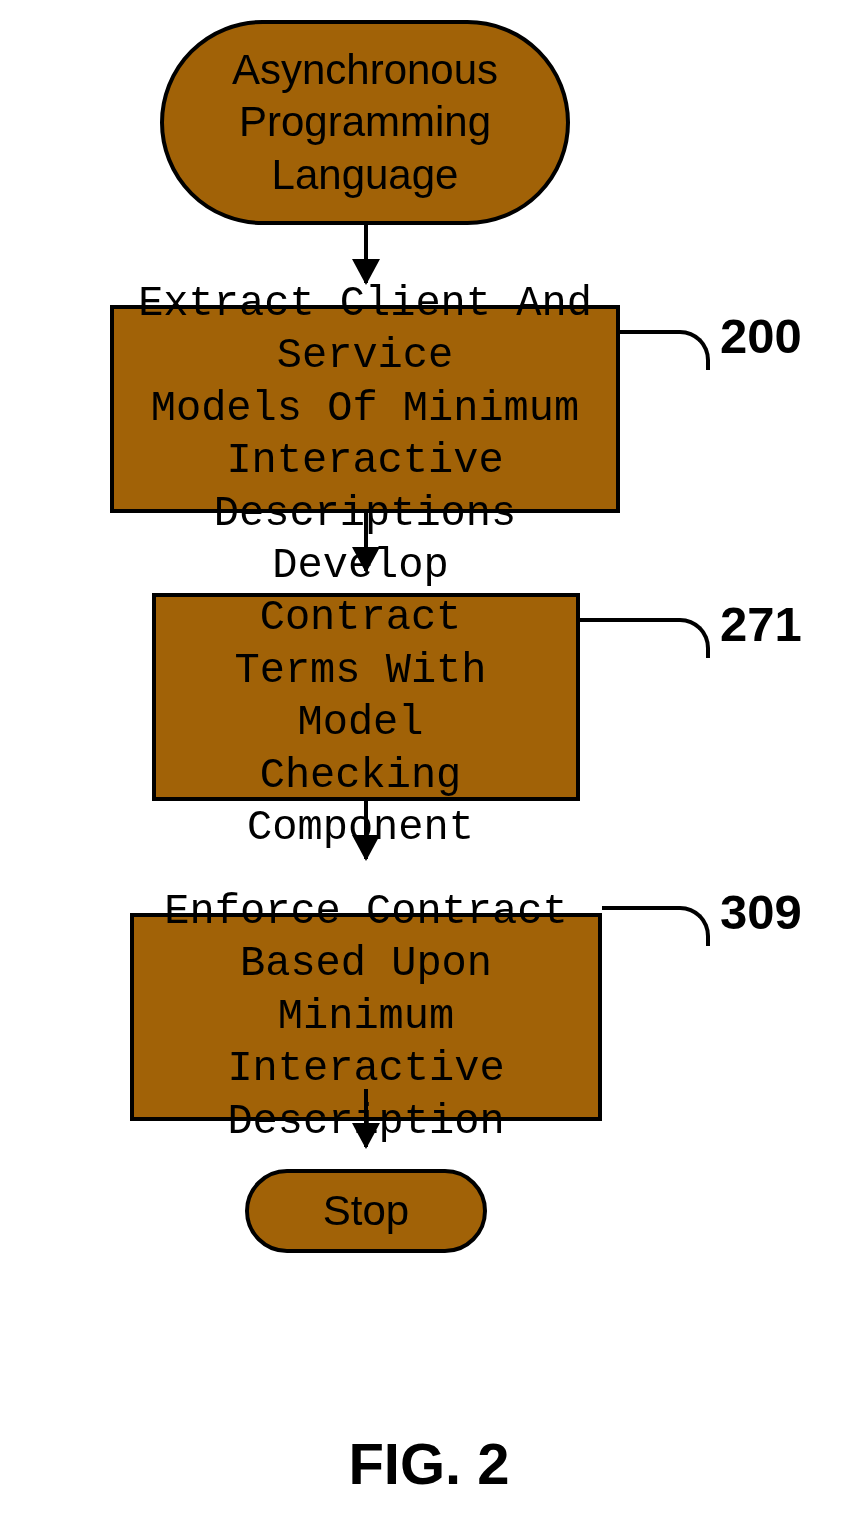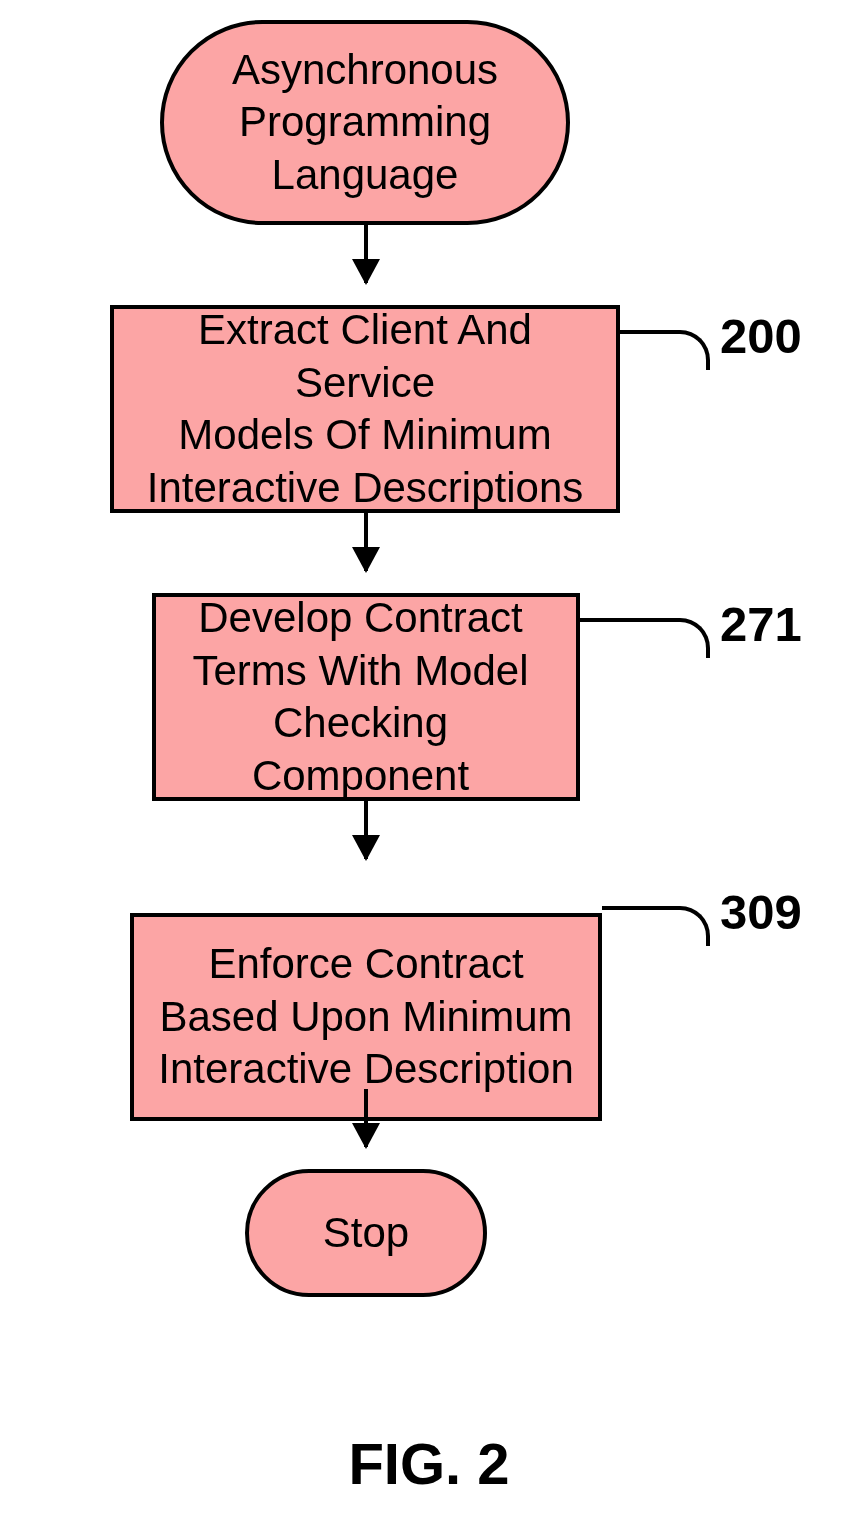--- a/index.html
+++ b/index.html
@@ -11,36 +11,37 @@
     font-family: Arial, Helvetica, sans-serif;
   }
   .flowchart {
     position: absolute;
     left: 50px;
     top: 20px;
     width: 760px;
   }
   .node {
     position: absolute;
-    background: #fca5a5;
+    background: #a16207;
     border: 4px solid #000;
     text-align: center;
     display: flex;
     align-items: center;
     justify-content: center;
     font-size: 42px;
     line-height: 1.25;
     font-weight: 400;
     padding: 10px 20px;
   }
   .terminator {
     border-radius: 999px;
   }
   .process {
     border-radius: 0;
+    font-family: Liberation Mono, monospace;
   }
   .arrow {
     position: absolute;
     width: 4px;
     background: #000;
     left: 314px;
   }
   .arrow::after {
     content: "";
     position: absolute;
@@ -104,19 +105,19 @@
   <div class="arrow" style="top:781px; height:58px;"></div>
 
   <div class="node process" style="left:80px; top:893px; width:472px; height:208px;">
     <span>Enforce Contract<br>Based Upon Minimum<br>Interactive Description</span>
   </div>
   <div class="leader" style="left:552px; top:886px; width:108px;"></div>
   <div class="label" style="left:670px; top:864px;">309</div>
 
   <div class="arrow" style="top:1069px; height:58px;"></div>
 
-  <div class="node terminator" style="left:195px; top:1149px; width:242px; height:128px;">
+  <div class="node terminator" style="left:195px; top:1149px; width:242px; height:84px;">
     <span>Stop</span>
   </div>
 
 </div>
 
 <div class="figcaption">FIG. 2</div>
 
 </body></html>

